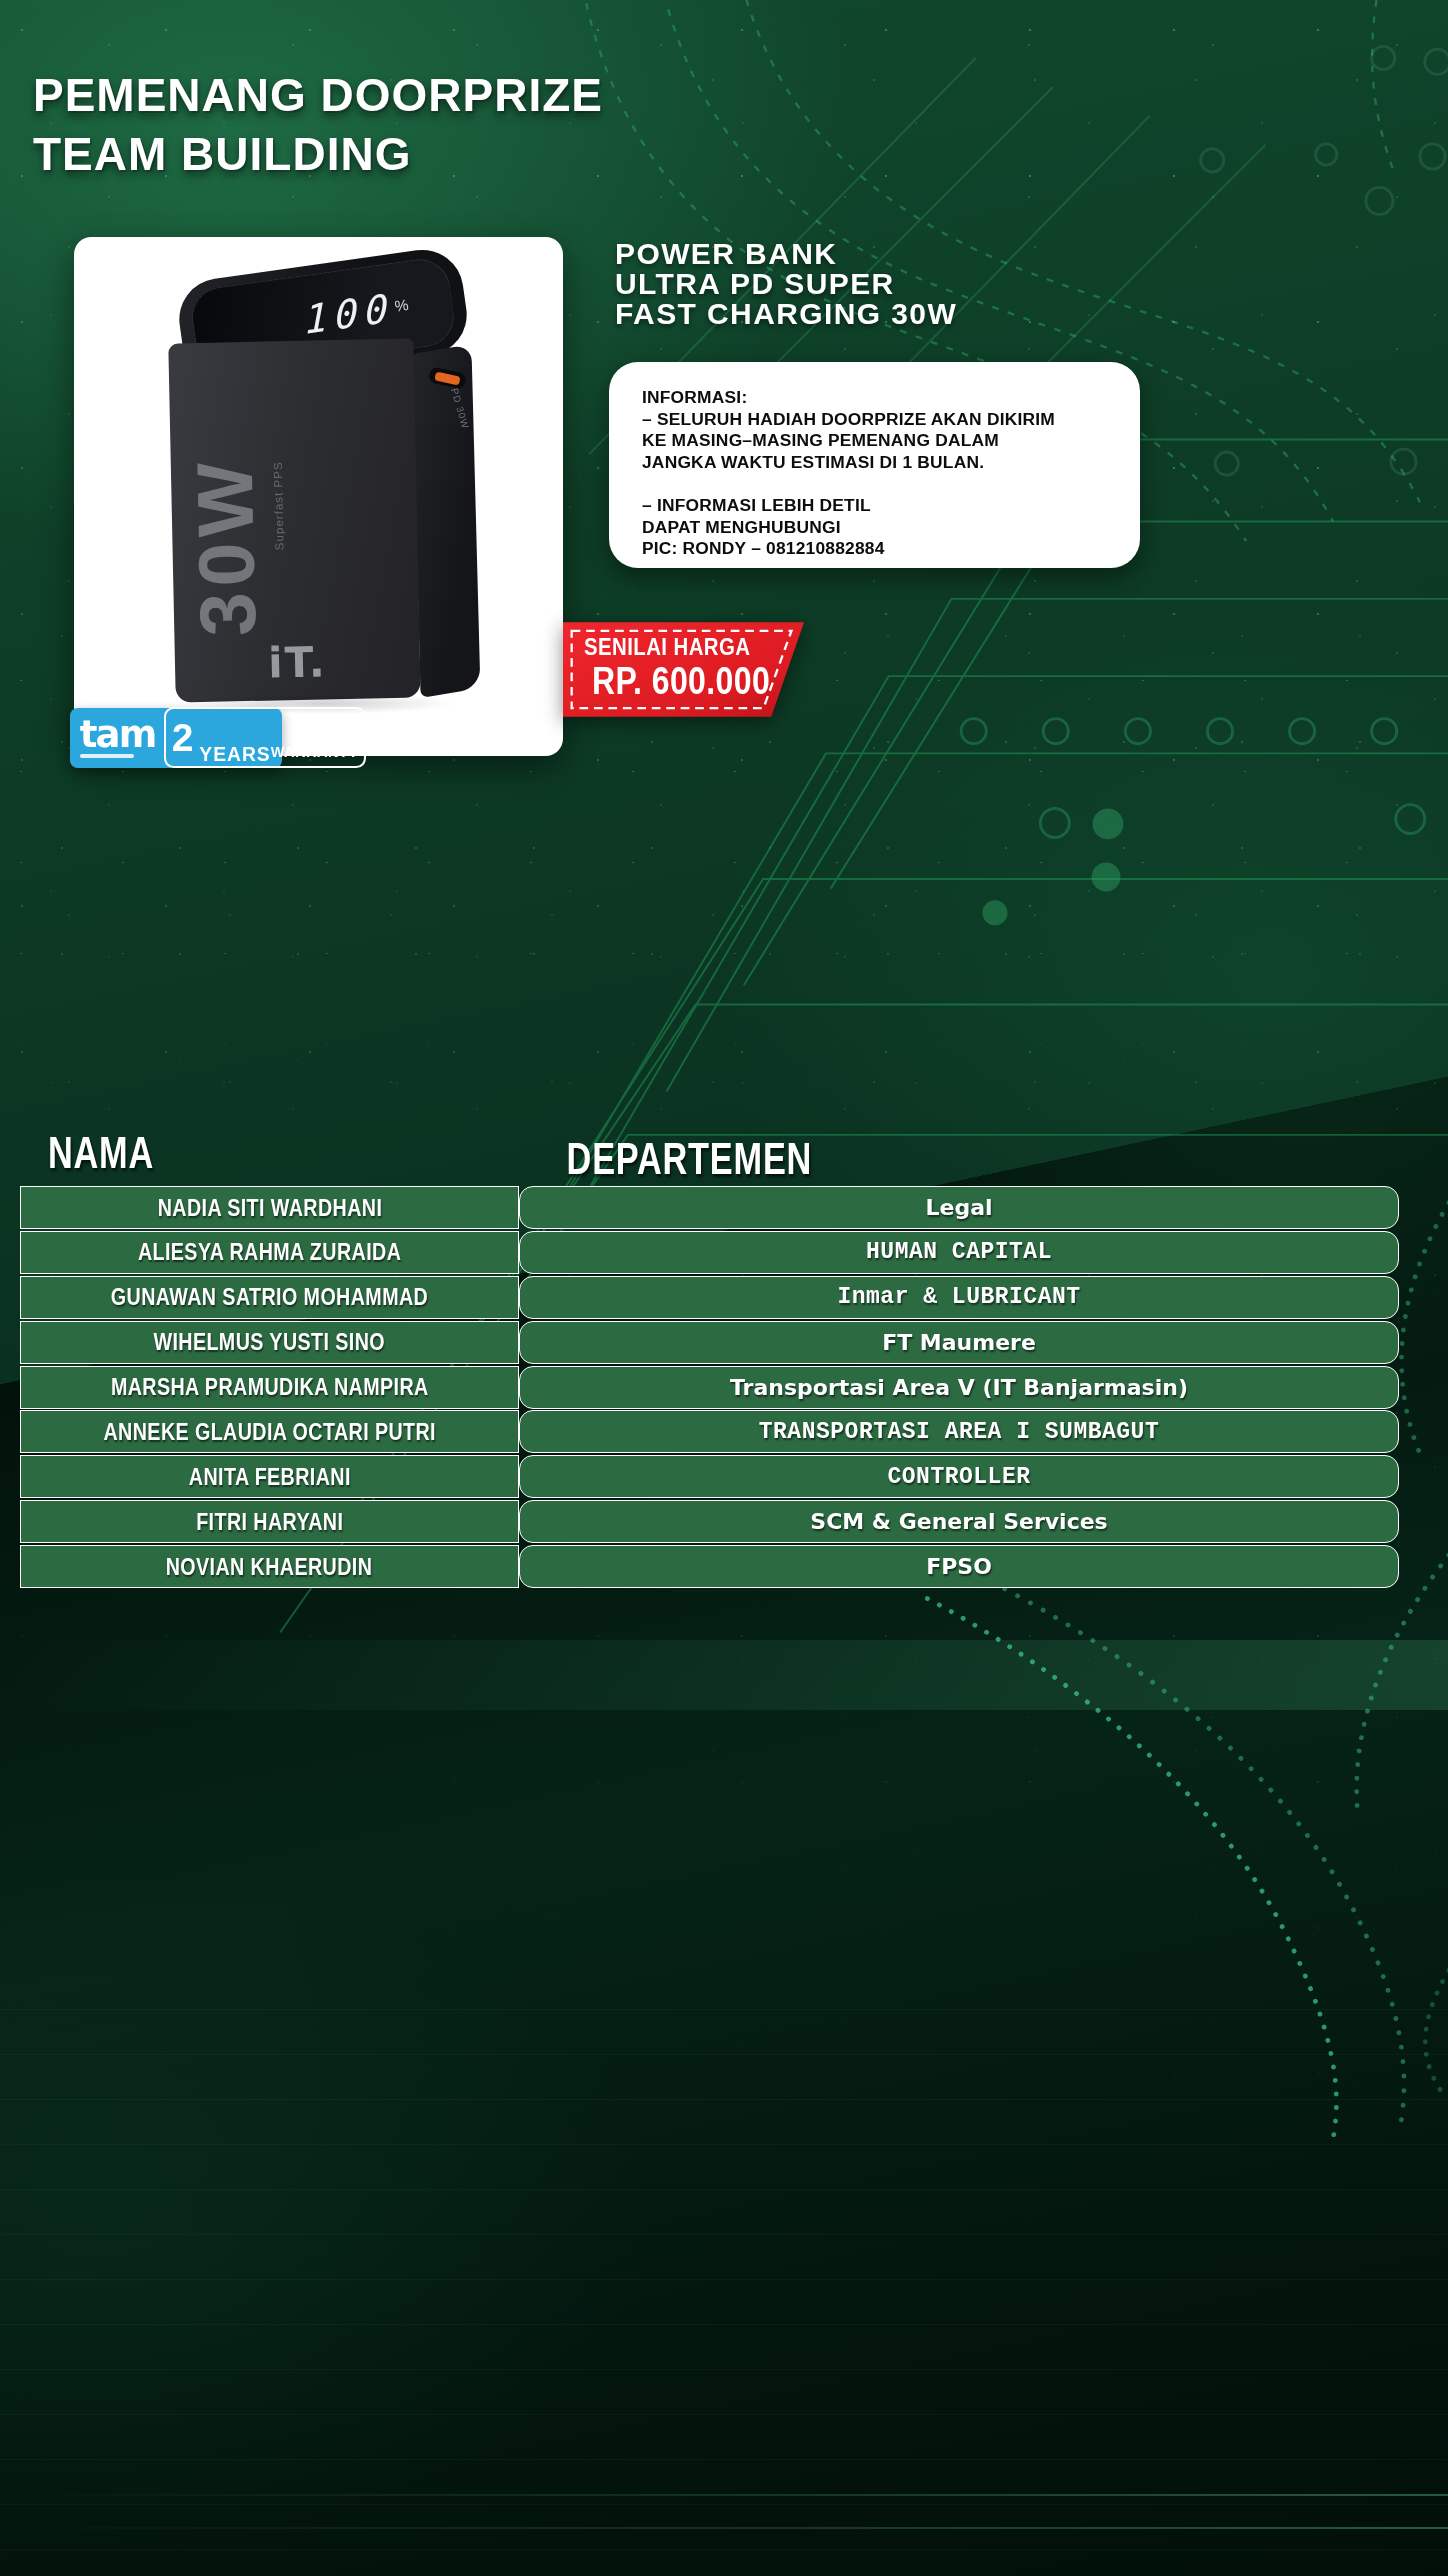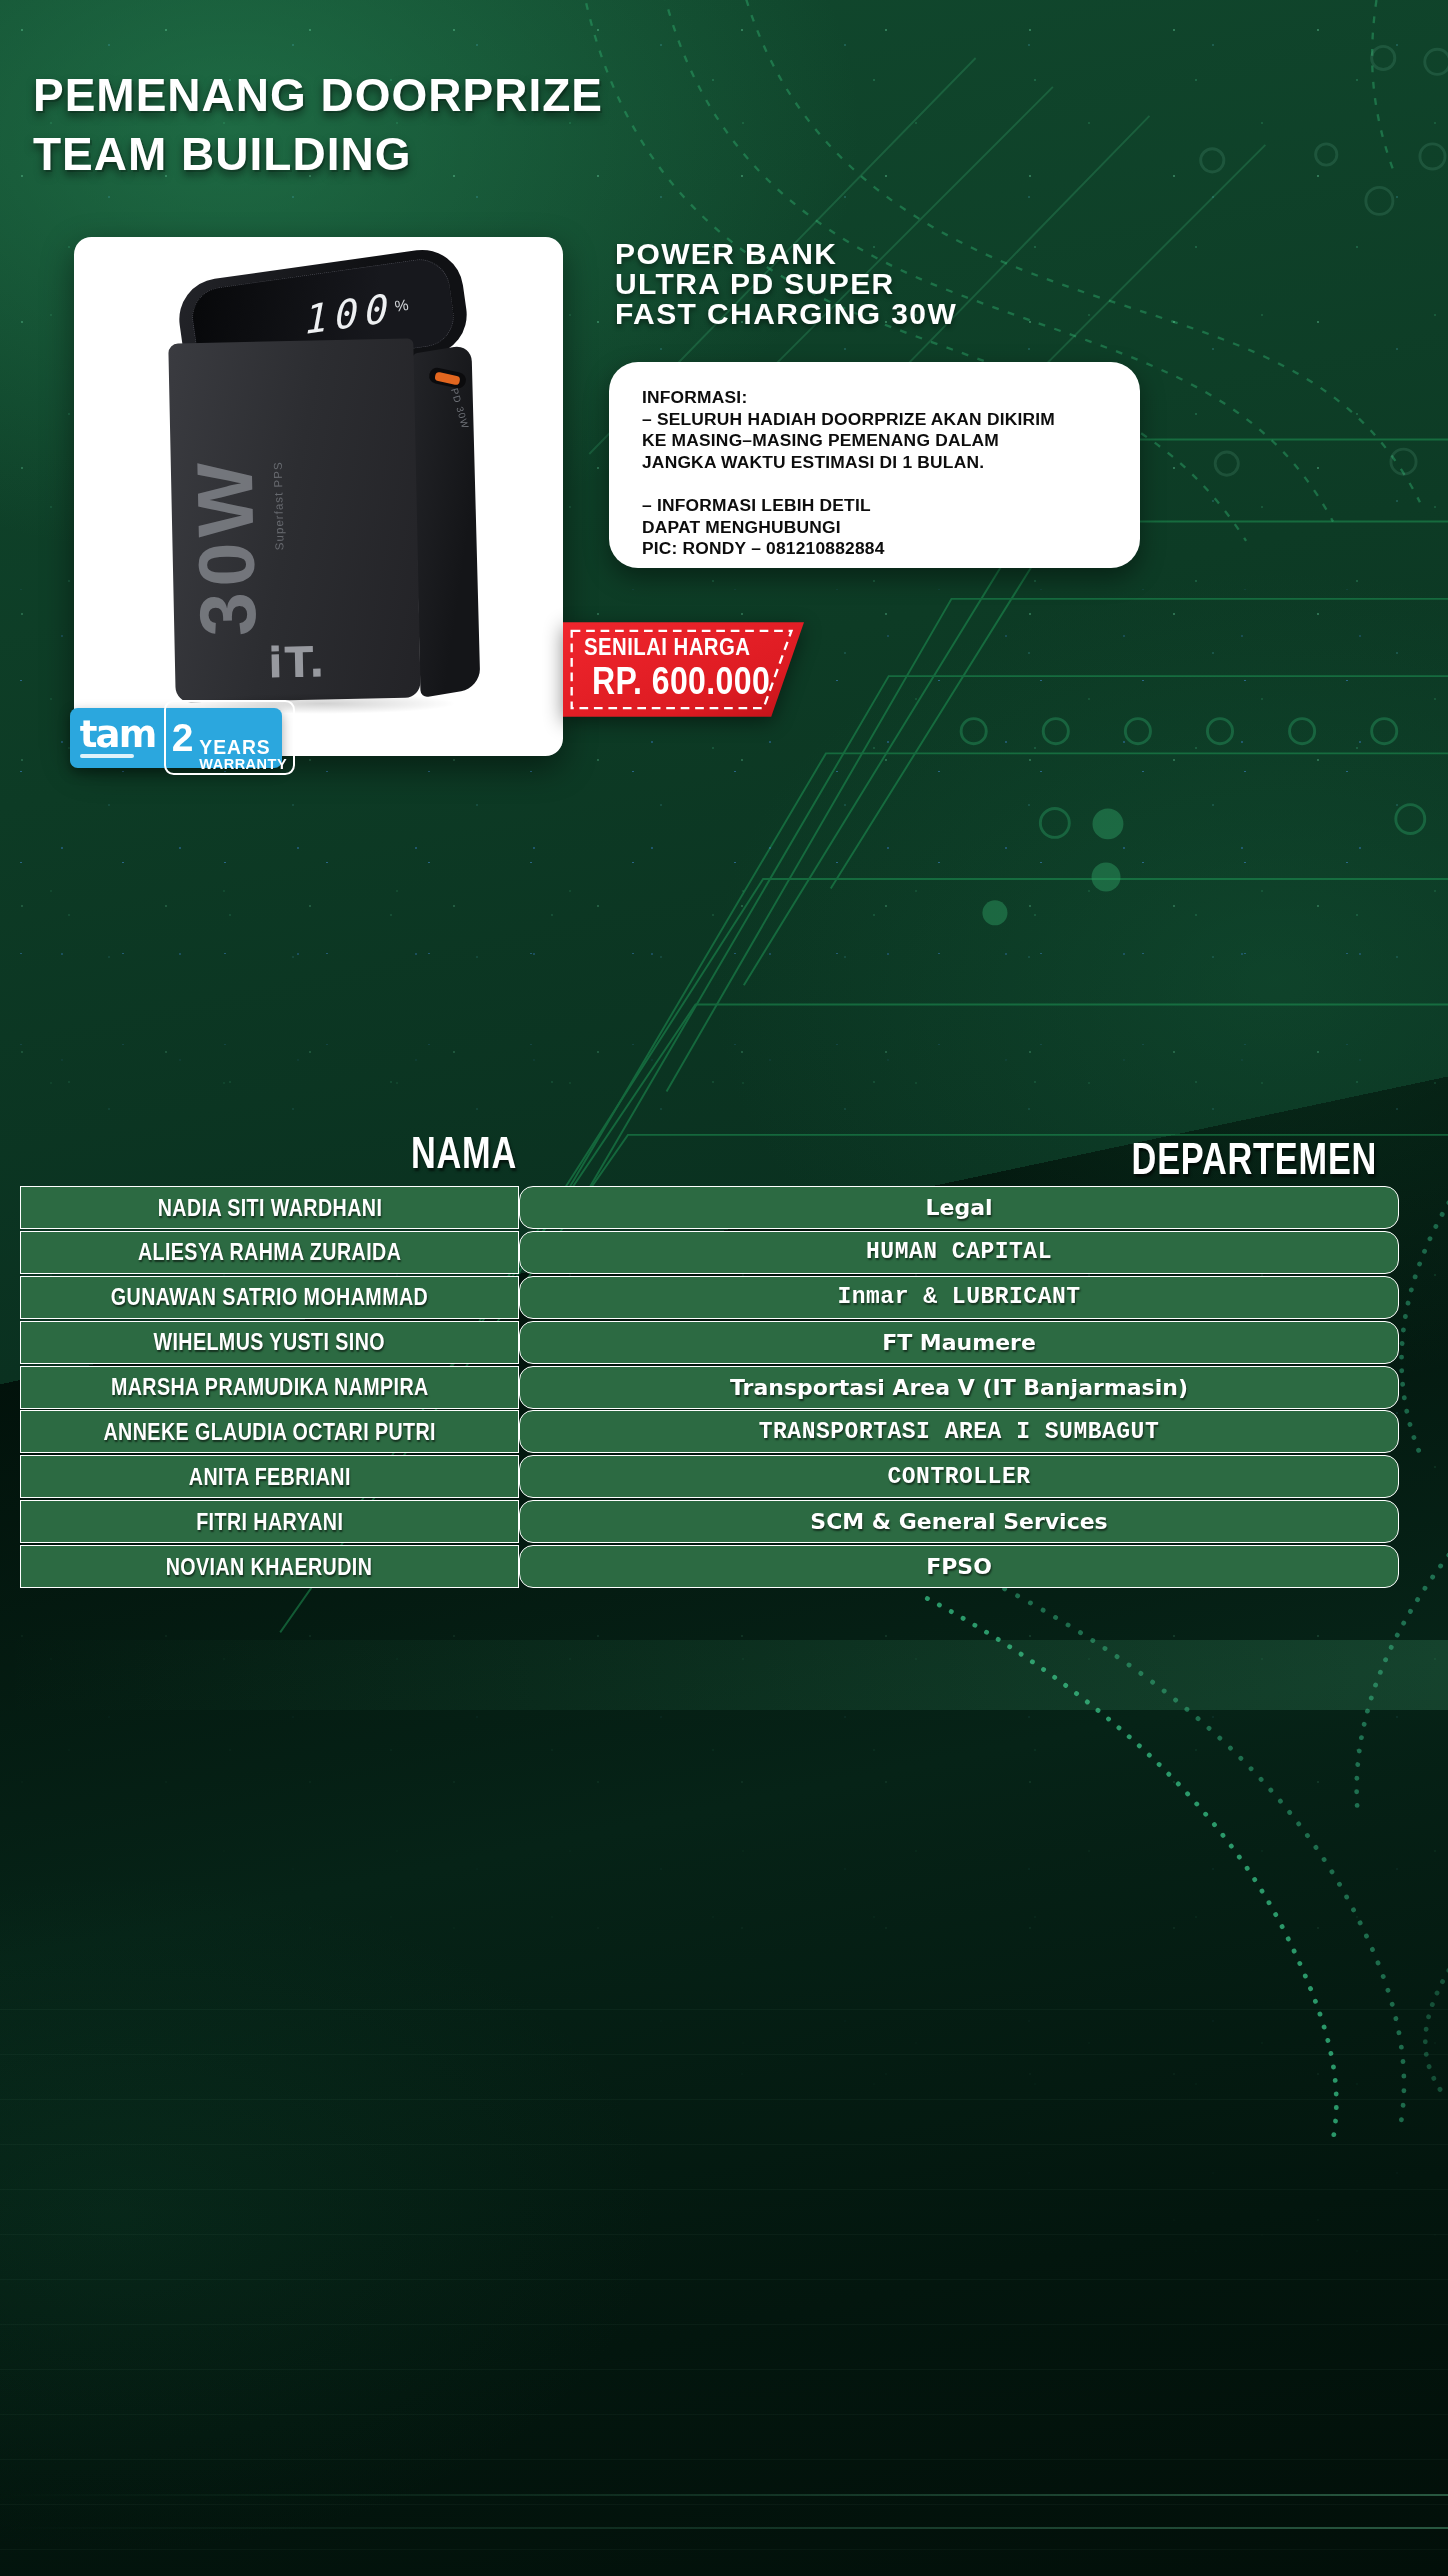--- a/index.html
+++ b/index.html
@@ -71,38 +71,38 @@
     background:radial-gradient(ellipse at center, rgba(0,0,0,.18), transparent 70%);}
   
   .warranty{position:absolute;left:-3.9px;bottom:-11.6px;width:212px;height:60px;background:#2ba7de;border-radius:7.7px;
     box-shadow:0 4.8px 11.6px rgba(0,0,0,.35);display:flex;align-items:center;padding:0 9.7px;box-sizing:border-box;z-index:2;}
   .tam-wrap{display:flex;flex-direction:column;align-items:flex-start;}
   .tam{color:#fff;font-family:"DejaVu Sans", sans-serif;font-weight:bold;font-size:37px;line-height:.9;letter-spacing:-1.9px;}
   .tam-sub{width:54px;height:3.9px;background:rgba(255,255,255,.85);border-radius:1.9px;margin-top:2.9px;}
   .wbox{margin-left:8.7px;flex:1;border:2.9px solid #fff;border-radius:9.7px;display:flex;align-items:center;justify-content:center;
     gap:5.8px;padding:1.9px 5.8px;}
   .w2{color:#fff;font-weight:900;font-size:39px;line-height:.95;}
-  .wtxt{display:flex;flex-direction:column;line-height:1;margin-top:34px;}
+  .wtxt{display:flex;flex-direction:row;line-height:1;margin-top:34px;}
   .wyears{color:#fff;font-weight:900;font-size:19.3px;letter-spacing:1px;}
   .wwarr{color:#fff;font-weight:900;font-size:14.5px;letter-spacing:0.5px;}
   
   .ptitle{position:absolute;left:615px;top:239px;z-index:3;color:#fff;font-weight:900;
     font-size:30px;line-height:30px;letter-spacing:1.4px;text-shadow:0 2.9px 5.8px rgba(0,0,0,.45);}
   .info{position:absolute;left:609px;top:362px;width:531px;height:206px;z-index:3;background:#fff;border-radius:29px;
     padding:25px 33px 9.7px;box-sizing:border-box;box-shadow:0 9.7px 25px rgba(0,0,0,.4);}
   .info-line{color:#0d0d0d;font-weight:700;font-size:17.4px;line-height:21.6px;letter-spacing:0.2px;min-height:21.6px;}
   
   .ribbon{position:absolute;left:563px;top:622px;width:241px;height:95px;z-index:4;filter:drop-shadow(0 5.8px 9.7px rgba(0,0,0,.45));}
   .ribbon svg{position:absolute;inset:0;}
   .ribbon-label{position:absolute;left:21px;top:10.6px;color:#fff;font-weight:800;font-size:24px;letter-spacing:0.5px;
     transform:scaleX(.85);transform-origin:left;white-space:nowrap;}
   .ribbon-value{position:absolute;left:29px;top:37px;color:#fff;font-weight:900;font-size:39px;letter-spacing:0.5px;
     transform:scaleX(.82);transform-origin:left;white-space:nowrap;}
   
-  .thead{position:absolute;z-index:3;color:#fff;font-weight:900;text-align:right;
+  .thead{position:absolute;z-index:3;color:#fff;font-weight:900;text-align:left;
     text-shadow:1.9px 2.9px 2.9px rgba(0,0,0,.6);}
   .th-inner{display:inline-block;transform:scaleX(.78);font-size:44px;letter-spacing:1px;}
   .th-nama{left:33px;top:1128px;width:499px;}
   .th-dept{left:532px;top:1134px;width:880px;}
   .wtable{position:absolute;left:20px;top:1186px;width:1379px;z-index:3;}
   .trow{display:flex;height:43px;margin-bottom:1.9px;}
   .cell{background:#2c6a42;border:1.9px solid #fff;box-sizing:border-box;display:flex;align-items:center;justify-content:center;
     color:#fff;text-shadow:1px 1.9px 1.9px rgba(0,0,0,.55);}
   .cell-name{width:499px;border-right-width:1px;}
   .cell-dept{flex:1;border-left-width:1px;border-radius:14px;}

